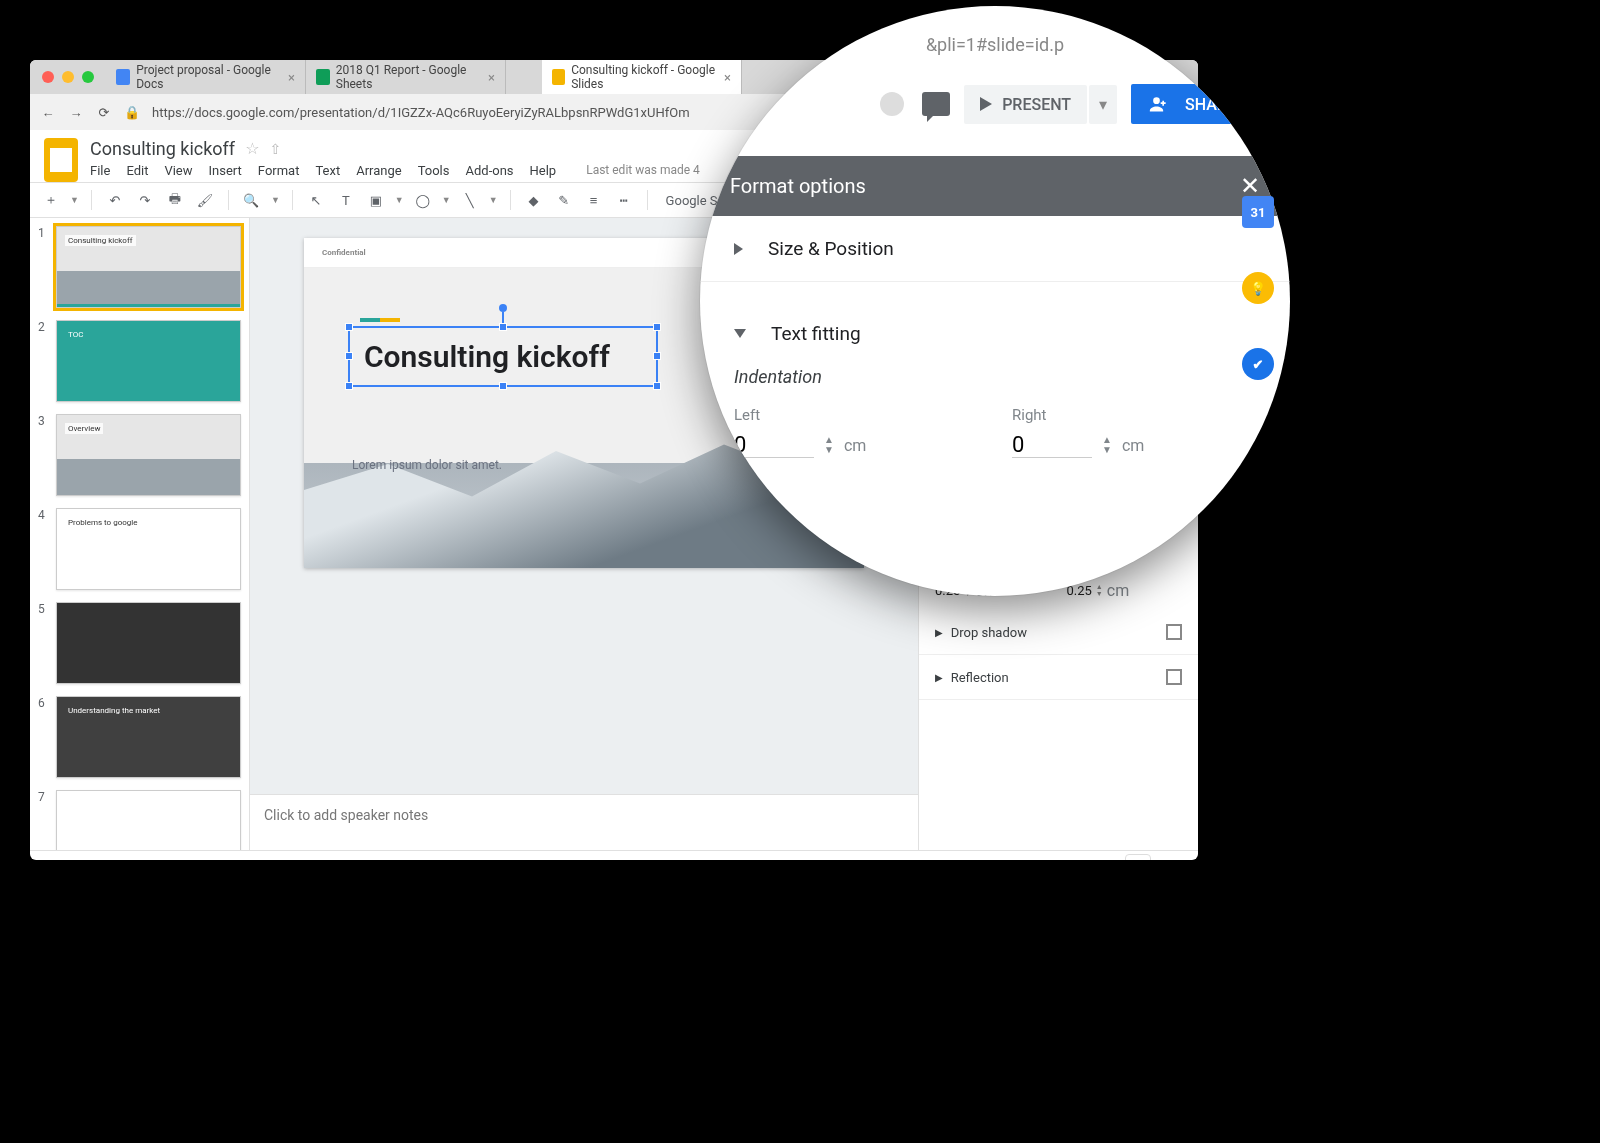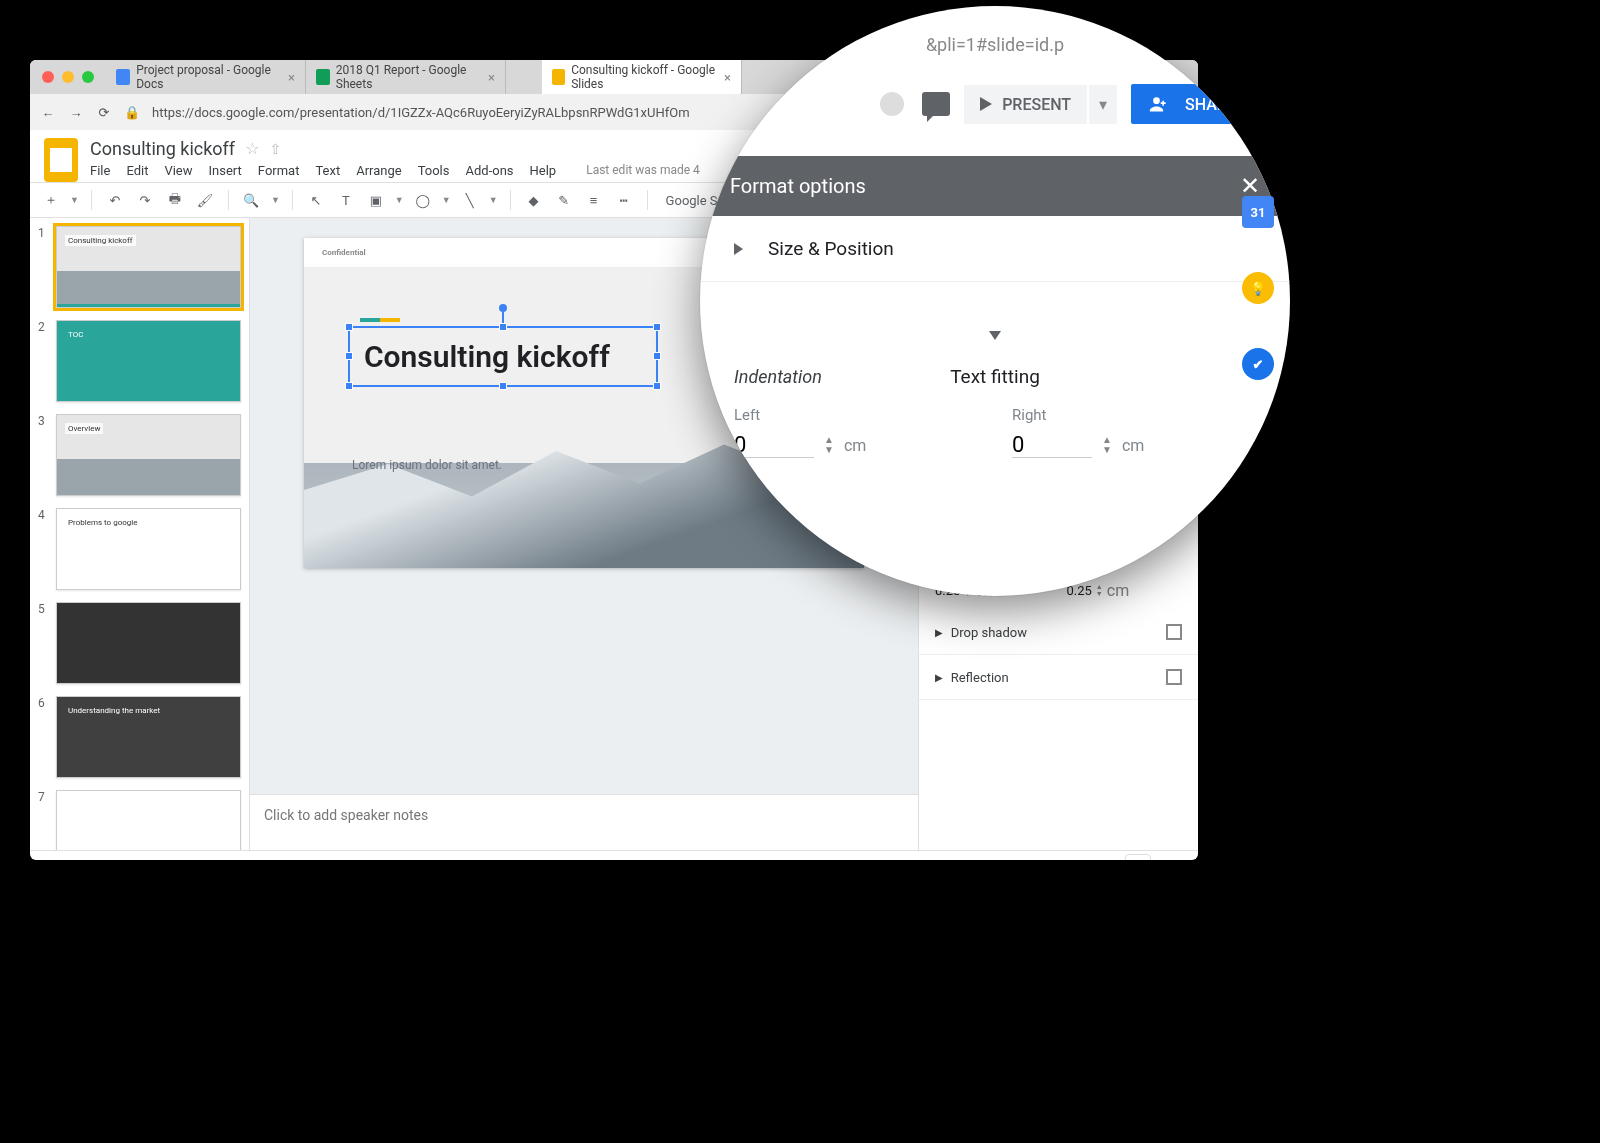--- a/index.html
+++ b/index.html
@@ -100,21 +100,21 @@
 .btn-present{display:flex;align-items:center;gap:10px;background:#f1f3f4;color:#5f6368;font-weight:500;font-size:16px;padding:10px 16px;border-radius:2px;}
 .btn-present .tri{width:0;height:0;border-left:12px solid #5f6368;border-top:7px solid transparent;border-bottom:7px solid transparent;}
 .btn-present-drop{background:#f1f3f4;padding:10px;color:#888;border-radius:2px;}
 .btn-share{display:flex;align-items:center;gap:16px;background:#1a73e8;color:#fff;font-weight:500;font-size:16px;padding:10px 18px;border-radius:2px;text-align:right;}
 .icon-comment{width:28px;height:24px;background:#5f6368;position:relative;border-radius:3px;}
 .icon-comment::after{content:"";position:absolute;bottom:-6px;left:5px;border-top:7px solid #5f6368;border-right:7px solid transparent;}
 
 .mag-panel-hdr{position:absolute;top:150px;left:0;right:0;background:#5f6368;color:#fff;display:flex;align-items:center;justify-content:space-between;padding:16px 30px;font-size:20px;}
 .mag-sec{position:absolute;left:0;right:0;padding:20px 34px;font-size:19px;color:#202124;display:flex;align-items:center;gap:25px;}
 .mag-sec.size{top:210px;border-bottom:1px solid #eee;height:66px;}
-.mag-sec.fit{top:305px;flex-direction:column;}
+.mag-sec.fit{top:296px;}
 .mag-arrow-r{width:0;height:0;border-left:9px solid #5f6368;border-top:6px solid transparent;border-bottom:6px solid transparent;}
 .mag-arrow-d{width:0;height:0;border-top:9px solid #5f6368;border-left:6px solid transparent;border-right:6px solid transparent;}
 
 .mag-ind-label{position:absolute;top:360px;left:34px;font-size:18px;color:#3c4043;font-style:italic;}
 .mag-ind-grid{position:absolute;top:400px;left:34px;right:40px;display:grid;grid-template-columns:1fr 1fr;gap:10px 40px;}
 .ind-col .lbl{font-size:15px;color:#80868b;margin-bottom:8px;}
 .ind-col .val{display:flex;align-items:center;gap:10px;font-size:22px;color:#202124;}
 .ind-col input{border:none;border-bottom:1px solid #ccc;width:80px;font-size:22px;outline:none;}
 .unit{font-size:16px;color:#80868b;}
 .stepper-lg{display:flex;flex-direction:column;font-size:10px;color:#80868b;line-height:10px;}

